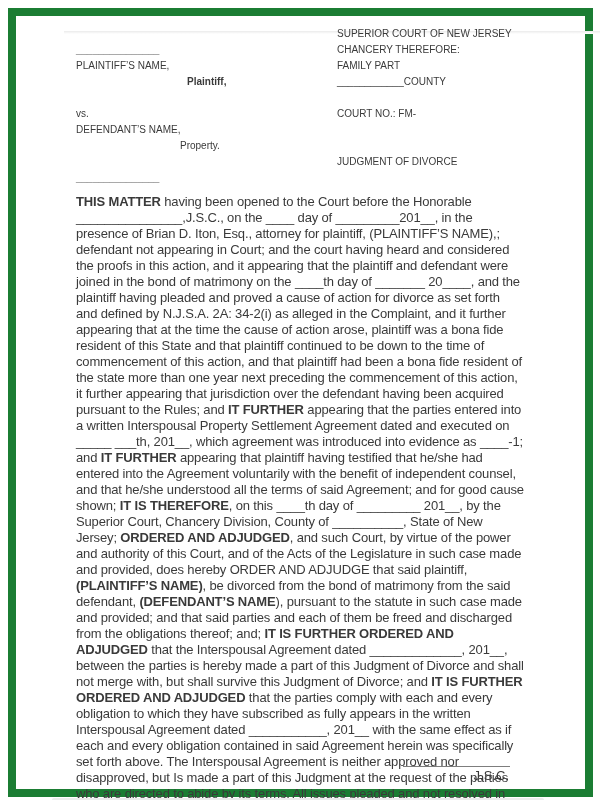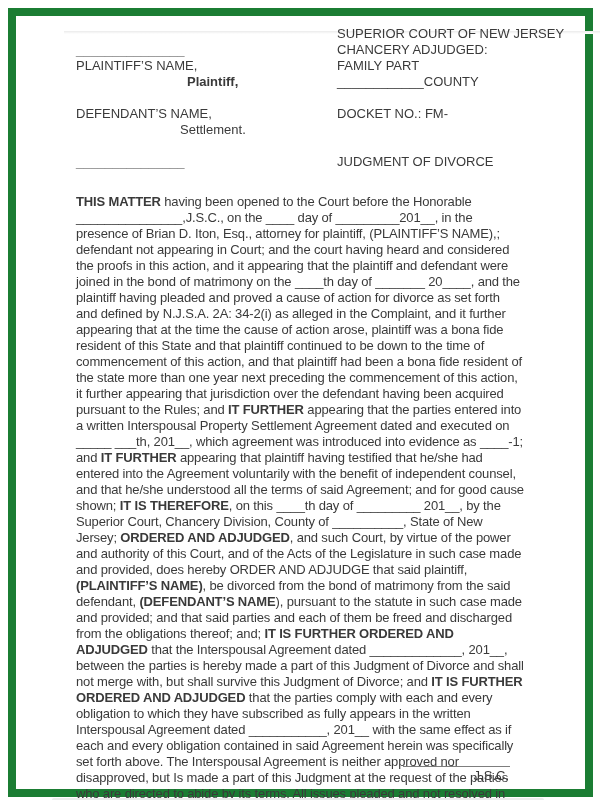--- a/index.html
+++ b/index.html
@@ -20,21 +20,21 @@
   .top-shade{
     position:absolute;left:48px;top:15px;width:537px;height:3px;
     background:linear-gradient(#ebebeb,#ffffff);
   }
   .caption{
     position:absolute;left:76px;top:26px;width:500px;display:flex;
   }
   .cap-left{width:261px;}
   .cap-right{flex:1;}
   .cap-line{
-    height:16px;line-height:16px;font-size:13px;white-space:nowrap;
+    height:16px;line-height:16px;font-size:10px;white-space:nowrap;
   }
   .bold{font-weight:400;}
   .blank{color:var(--blank);}
   .indent-p{padding-left:111px;font-weight:bold;}
   .indent-d{padding-left:104px;}
   .body-par{
     position:absolute;left:76px;top:194px;width:448px;
     font-size:13px;line-height:16px;letter-spacing:-0.15px;text-align:left;
   }
   .body-par .b{font-weight:700;}
@@ -55,32 +55,33 @@
   <div class="top-shade"></div>
 </div>
 
 <div class="caption">
   <div class="cap-left">
     <div class="cap-line"></div>
     <div class="cap-line blank">_______________</div>
     <div class="cap-line bold">PLAINTIFF’S NAME,</div>
     <div class="cap-line indent-p">Plaintiff,</div>
     <div class="cap-line"></div>
+    <div class="cap-line">vs.</div>
     <div class="cap-line bold">DEFENDANT’S NAME,</div>
-    <div class="cap-line indent-d">Settlement.</div>
+    <div class="cap-line indent-d">Property.</div>
     <div class="cap-line"></div>
     <div class="cap-line blank">_______________</div>
   </div>
   <div class="cap-right">
     <div class="cap-line">SUPERIOR COURT OF NEW JERSEY</div>
-    <div class="cap-line">CHANCERY ADJUDGED:</div>
+    <div class="cap-line">CHANCERY THEREFORE:</div>
     <div class="cap-line">FAMILY PART</div>
     <div class="cap-line">____________COUNTY</div>
     <div class="cap-line"></div>
-    <div class="cap-line">DOCKET NO.: FM-</div>
+    <div class="cap-line">COURT NO.: FM-</div>
     <div class="cap-line"></div>
     <div class="cap-line"></div>
     <div class="cap-line bold">JUDGMENT OF DIVORCE</div>
   </div>
 </div>
 
 <div class="body-par"><span class="b">THIS MATTER</span><span> having been opened to the Court before the Honorable _______________,J.S.C., on the ____ day of _________201__, in the presence of Brian D. Iton, Esq., attorney for plaintiff, (PLAINTIFF’S NAME),; defendant not appearing in Court; and the court having heard and considered the proofs in this action, and it appearing that the plaintiff and defendant were joined in the bond of matrimony on the ____th day of _______ 20____, and the plaintiff having pleaded and proved a cause of action for divorce as set forth and defined by N.J.S.A. 2A: 34-2(i) as alleged in the Complaint, and it further appearing that at the time the cause of action arose, plaintiff was a bona fide resident of this State and that plaintiff continued to be down to the time of commencement of this action, and that plaintiff had been a bona fide resident of the state more than one year next preceding the commencement of this action, it further appearing that jurisdiction over the defendant having been acquired pursuant to the Rules; and </span><span class="b">IT FURTHER</span><span> appearing that the parties entered into a written Interspousal Property Settlement Agreement dated and executed on _____ ___th, 201__, which agreement was introduced into evidence as ____-1; and </span><span class="b">IT FURTHER</span><span> appearing that plaintiff having testified that he/she had entered into the Agreement voluntarily with the benefit of independent counsel, and that he/she understood all the terms of said Agreement; and for good cause shown; </span><span class="b">IT IS THEREFORE</span><span>, on this ____th day of _________ 201__, by the Superior Court, Chancery Division, County of __________, State of New Jersey; </span><span class="b">ORDERED AND ADJUDGED</span><span>, and such Court, by virtue of the power and authority of this Court, and of the Acts of the Legislature in such case made and provided, does hereby ORDER AND ADJUDGE that said plaintiff, </span><span class="b">(PLAINTIFF’S NAME)</span><span>, be divorced from the bond of matrimony from the said defendant, </span><span class="b">(DEFENDANT’S NAME</span><span>), pursuant to the statute in such case made and provided; and that said parties and each of them be freed and discharged from the obligations thereof; and; </span><span class="b">IT IS FURTHER ORDERED AND ADJUDGED</span><span> that the Interspousal Agreement dated _____________, 201__, between the parties is hereby made a part of this Judgment of Divorce and shall not merge with, but shall survive this Judgment of Divorce; and </span><span class="b">IT IS FURTHER ORDERED AND ADJUDGED</span><span> that the parties comply with each and every obligation to which they have subscribed as fully appears in the written Interspousal Agreement dated ___________, 201__ with the same effect as if each and every obligation contained in said Agreement herein was specifically set forth above. The Interspousal Agreement is neither approved nor disapproved, but Is made a part of this Judgment at the request of the parties who are directed to abide by its terms. All issues pleaded and not resolved in this judgment are deemed abandoned. Plaintiff to serve a copy of this Judgment of Divorce on Defendant within 7 days.</span></div>
 
 <div class="sig">
   <div class="sig-line"></div>

